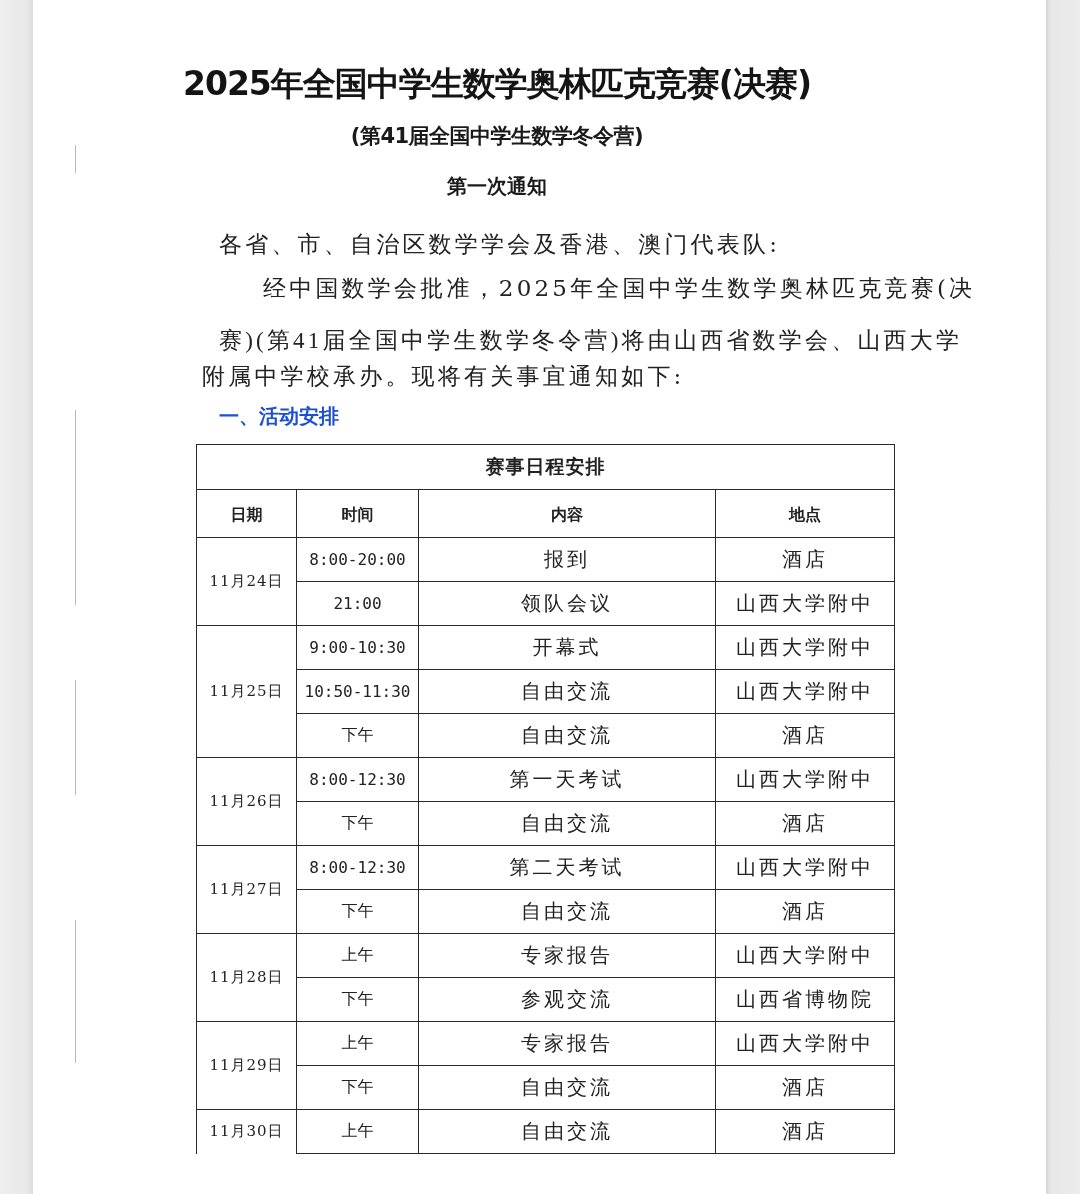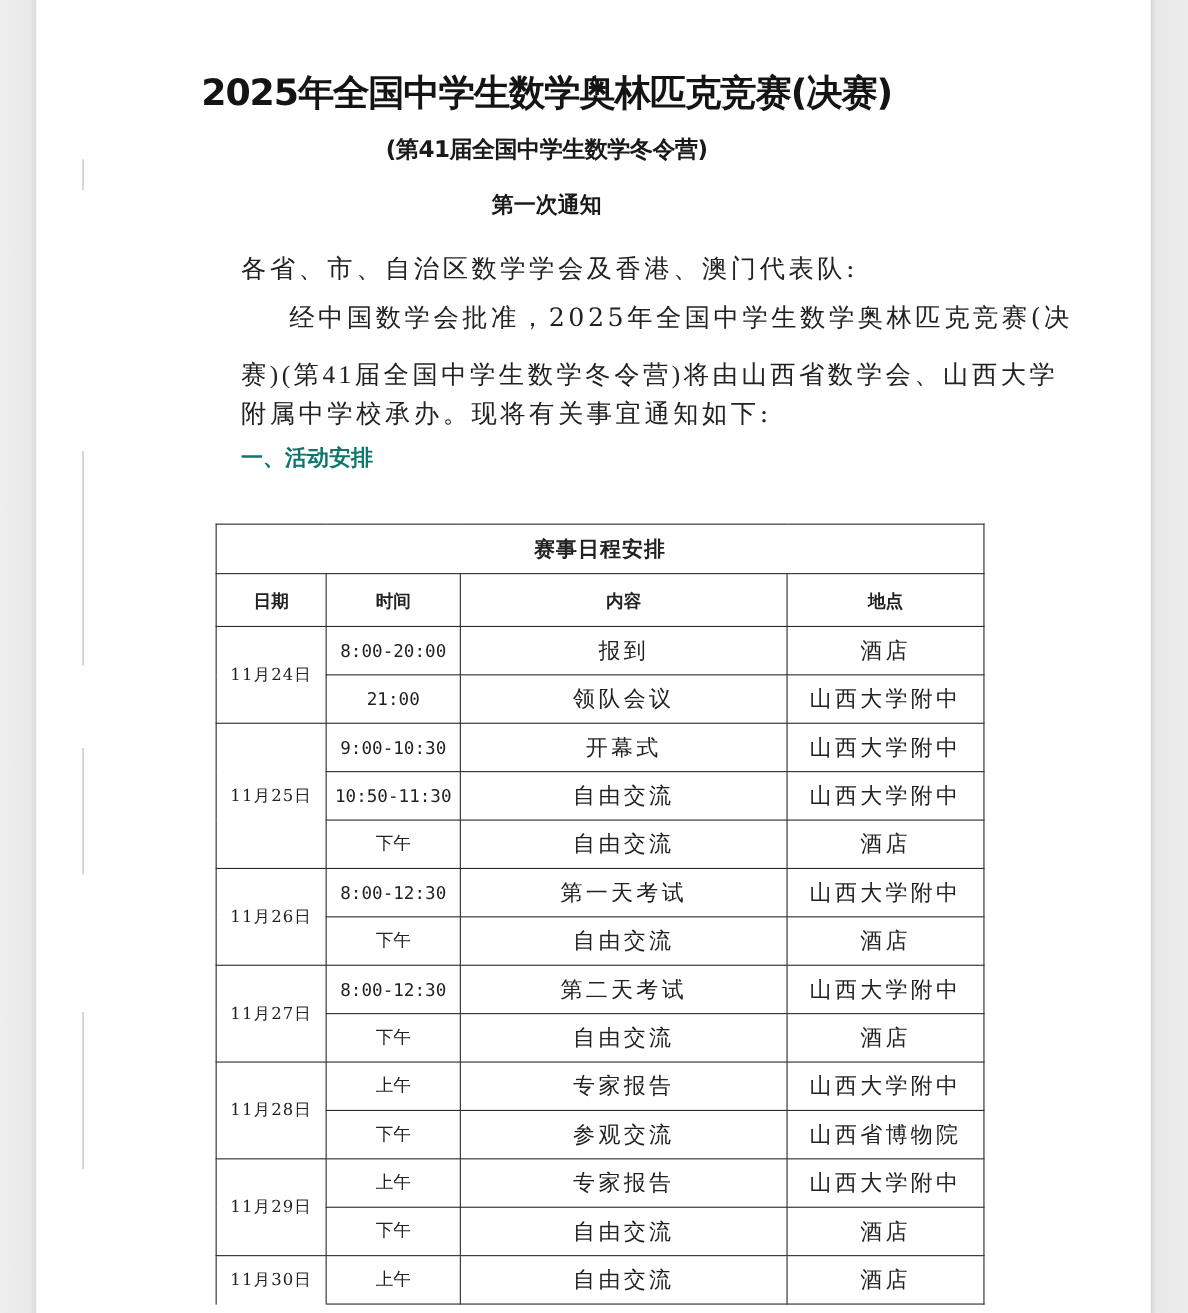--- a/index.html
+++ b/index.html
@@ -79,21 +79,21 @@
       color: #222;
       white-space: nowrap;
     }
     .section-heading {
       position: absolute;
       left: 187px;
       top: 403px;
       font-family: "DejaVu Sans", "Liberation Sans", sans-serif;
       font-weight: bold;
       font-size: 20px;
-      color: #0f766e;
+      color: #1d4ed8;
     }
     table.schedule {
       position: absolute;
       left: 163px;
       top: 444px;
       width: 698px;
       border-collapse: collapse;
       table-layout: fixed;
     }
     table.schedule td, table.schedule th {
@@ -152,25 +152,25 @@
   <div class="scan-line" style="top:920px;height:143px;"></div>
 </div>
 
 <div class="title">2025年全国中学生数学奥林匹克竞赛(决赛)</div>
 <div class="subtitle">(第41届全国中学生数学冬令营)</div>
 <div class="notice-label">第一次通知</div>
 
 <div class="para" style="top:229px;left:219px;">各省、市、自治区数学学会及香港、澳门代表队:</div>
 <div class="para" style="top:273px;left:263px;">经中国数学会批准，2025年全国中学生数学奥林匹克竞赛(决</div>
 <div class="para" style="top:325px;left:219px;font-family:Liberation Serif, serif;">赛)(第41届全国中学生数学冬令营)将由山西省数学会、山西大学</div>
-<div class="para" style="top:361px;left:219px;">附属中学校承办。现将有关事宜通知如下:</div>
+<div class="para" style="top:361px;left:202px;">附属中学校承办。现将有关事宜通知如下:</div>
 
 <div class="section-heading" style="left:219px;">一、活动安排</div>
 
-<table class="schedule" style="left:196px;margin-top:32px;">
+<table class="schedule" style="left:196px;">
   <colgroup>
     <col style="width:100px">
     <col style="width:122px">
     <col style="width:297px">
     <col style="width:179px">
   </colgroup>
   <thead>
     <tr class="caption-row">
       <th colspan="4">赛事日程安排</th>
     </tr>

